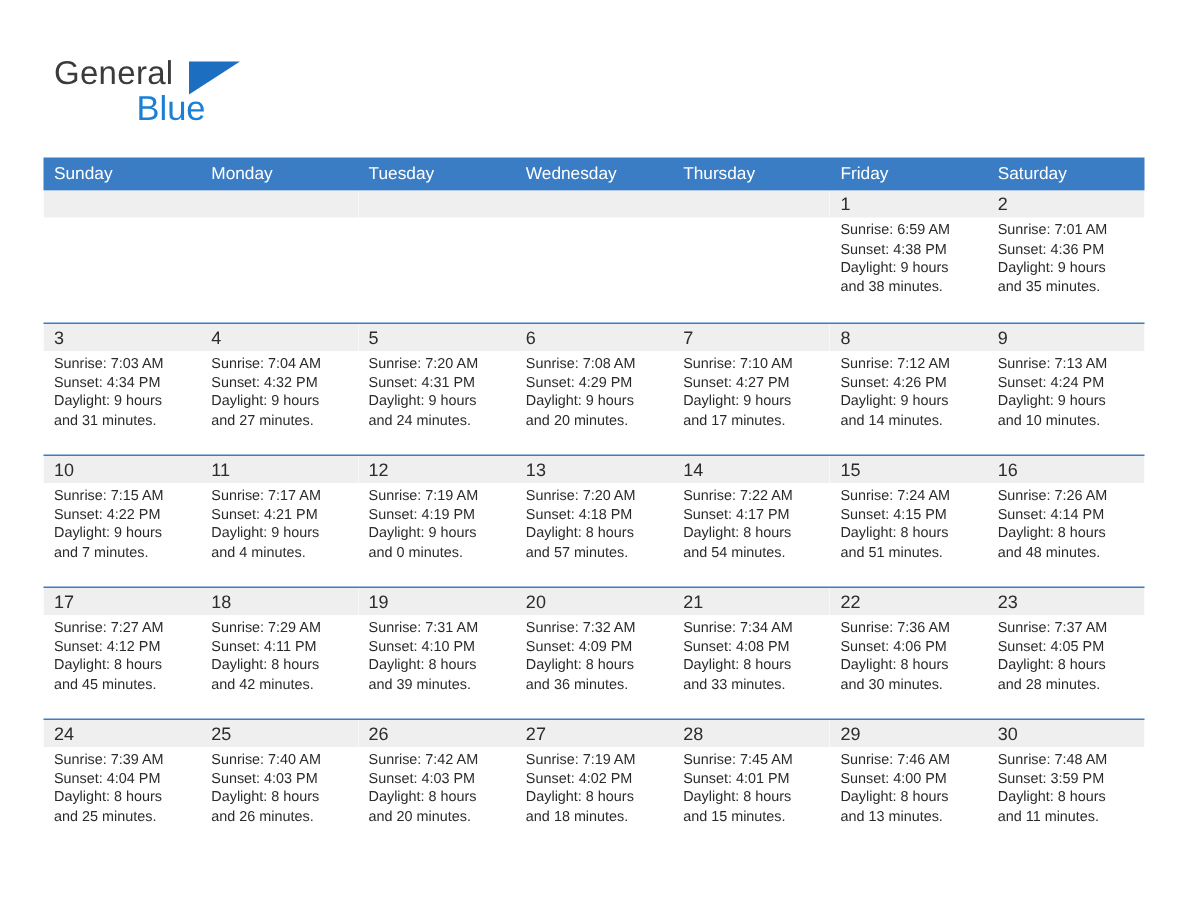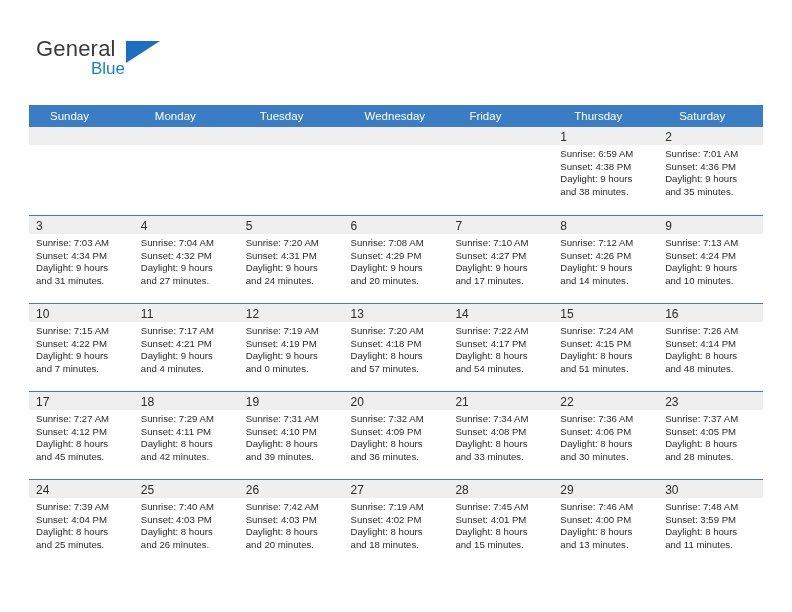--- a/index.html
+++ b/index.html
@@ -51,21 +51,21 @@
     top: 5px;
     width: 0;
     height: 0;
     border-left: 34px solid #1c6fc0;
     border-bottom: 22px solid transparent;
   }
   .brand-blue {
     position: absolute;
     left: 55px;
     top: 23px;
-    font-size: 17px;
+    font-size: 23px;
     color: #1c7fd4;
     font-family: "Liberation Sans", sans-serif;
   }
   .title-block {
     position: absolute;
     right: 38px;
     top: 28px;
     text-align: right;
   }
   .cal-title {
@@ -94,21 +94,21 @@
     display: flex;
     width: 100%;
     background: #3b7dc4;
     height: 22px;
   }
   .weekday {
     flex: 1 1 0;
     color: #ffffff;
     font-size: 11.5px;
     line-height: 22px;
-    padding-left: 21px;
+    padding-left: 7px;
     box-sizing: border-box;
     white-space: nowrap;
     overflow: hidden;
   }
   .week-row {
     display: flex;
     width: 100%;
     border-top: 1.6px solid #3b7dc4;
     height: 88px;
     box-sizing: border-box;
@@ -162,22 +162,22 @@
 
 
   </div>
 
   <div class="calendar">
     <div class="weekday-row" id="weekday-row">
         <div class="weekday">Sunday</div>
         <div class="weekday">Monday</div>
         <div class="weekday">Tuesday</div>
         <div class="weekday">Wednesday</div>
+        <div class="weekday">Thursday</div>
         <div class="weekday">Friday</div>
-        <div class="weekday">Thursday</div>
         <div class="weekday">Saturday</div>
       </div>
     <div id="weeks-container">
         <div class="week-row first">
           <div class="day-cell empty">
             <div class="day-num-band"><span class="day-num"></span></div>
             <div class="day-body"></div>
           </div>
           <div class="day-cell empty">
             <div class="day-num-band"><span class="day-num"></span></div>

